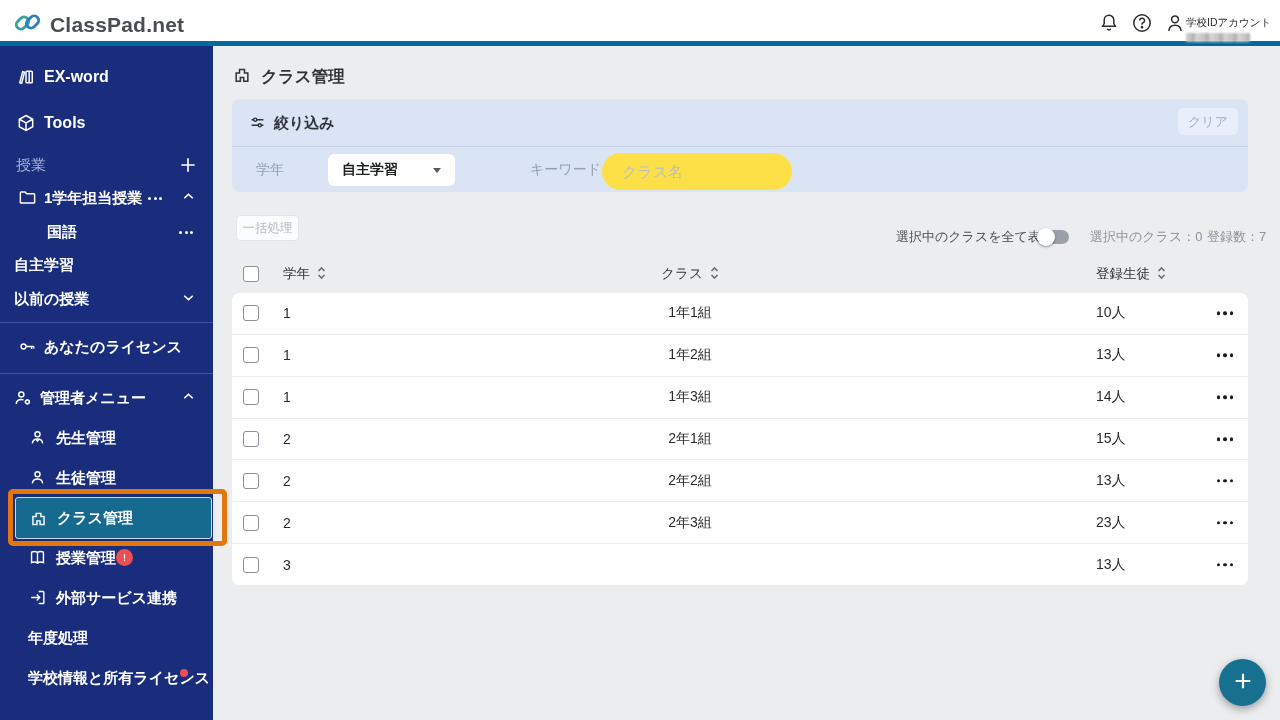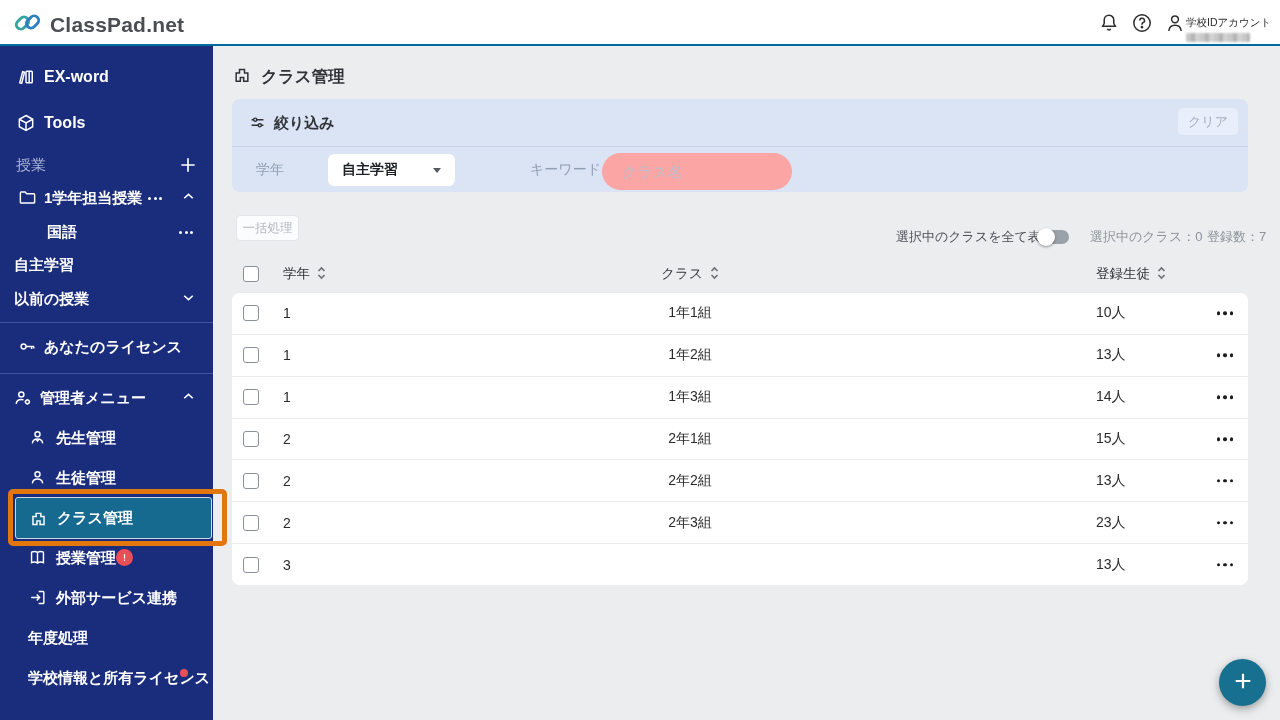--- a/index.html
+++ b/index.html
@@ -3,21 +3,21 @@
 <meta charset="utf-8">
 <style>
   * { box-sizing: border-box; margin: 0; padding: 0; }
   html,body { width:1280px; height:720px; overflow:hidden; }
   body {
     font-family: "Liberation Sans", "DejaVu Sans", sans-serif;
     background:#ebedef; position:relative; color:#2f3337;
   }
   
   .header { position:absolute; top:0; left:0; width:1280px; height:46px;
-    background:#ffffff; border-bottom:2px solid #0369a1; z-index:30; }
+    background:#ffffff; border-bottom:5px solid #0369a1; z-index:30; }
   .logo-wrap { position:absolute; left:14px; top:9px; display:flex; align-items:center; gap:9px; }
   .logo-text { font-size:21px; font-weight:600; color:#4a4e54; letter-spacing:.2px; }
   .hicon { position:absolute; top:11px; width:24px; height:24px; cursor:pointer; }
   .account { position:absolute; right:8px; top:16px; width:86px; }
   .account-type { font-size:10.5px; color:#2b2b2b; white-space:nowrap; }
   .account-name-blur { margin-top:3px; width:64px; height:9px; border-radius:1px;
     background:repeating-linear-gradient(90deg,#c8c8c8 0 5px,#b3b3b3 5px 9px,#d2d2d2 9px 14px);
     filter:blur(0.8px); }
   
   .sidebar { position:absolute; top:46px; left:0; width:213px; height:674px;
@@ -47,21 +47,21 @@
     background:#e9eefb; border:none; border-radius:5px; font-size:13px; color:#a2adbf;
     font-family:inherit; }
   .filter-divider { position:absolute; left:0; top:47px; width:1016px; height:1px; background:#c7d3e8; }
   .f-label { position:absolute; top:47px; height:46px; line-height:46px; font-size:14px; color:#93a0b4; }
   .dropdown { position:absolute; left:96px; top:55px; width:127px; height:32px; background:#fff;
     border-radius:6px; display:flex; align-items:center; padding:0 14px; cursor:pointer; }
   .dropdown .val { font-size:14px; font-weight:bold; color:#1e2226; flex:1; }
   .caret { width:0; height:0; border-left:4.5px solid transparent; border-right:4.5px solid transparent;
     border-top:5.5px solid #555a60; }
   .pill-input { position:absolute; left:370px; top:54px; width:190px; height:37px;
-    border:none; border-radius:19px; background:#fca5a5; padding:0 20px; font-size:15px;
+    border:none; border-radius:19px; background:#fde047; padding:0 20px; font-size:15px;
     font-family:inherit; color:#333; outline:none; }
   .pill-input::placeholder { color:#b7bfcb; }
   .batch-btn { position:absolute; left:236px; top:215px; width:63px; height:26px;
     background:#fbfcfd; border:1px solid #e2e5e9; border-radius:4px;
     font-size:12.5px; color:#b4bac2; font-family:inherit; }
   .toggle-label { position:absolute; left:896px; top:229px; font-size:13px; color:#4a4f55; line-height:15px; }
   .toggle { position:absolute; left:1040px; top:230px; width:29px; height:14px;
     background:#9aa1a8; border-radius:7px; cursor:pointer; }
   .toggle .knob { position:absolute; left:-3px; top:-2px; width:18px; height:18px;
     border-radius:50%; background:#fff; box-shadow:0 1px 2.5px rgba(0,0,0,.4); }

